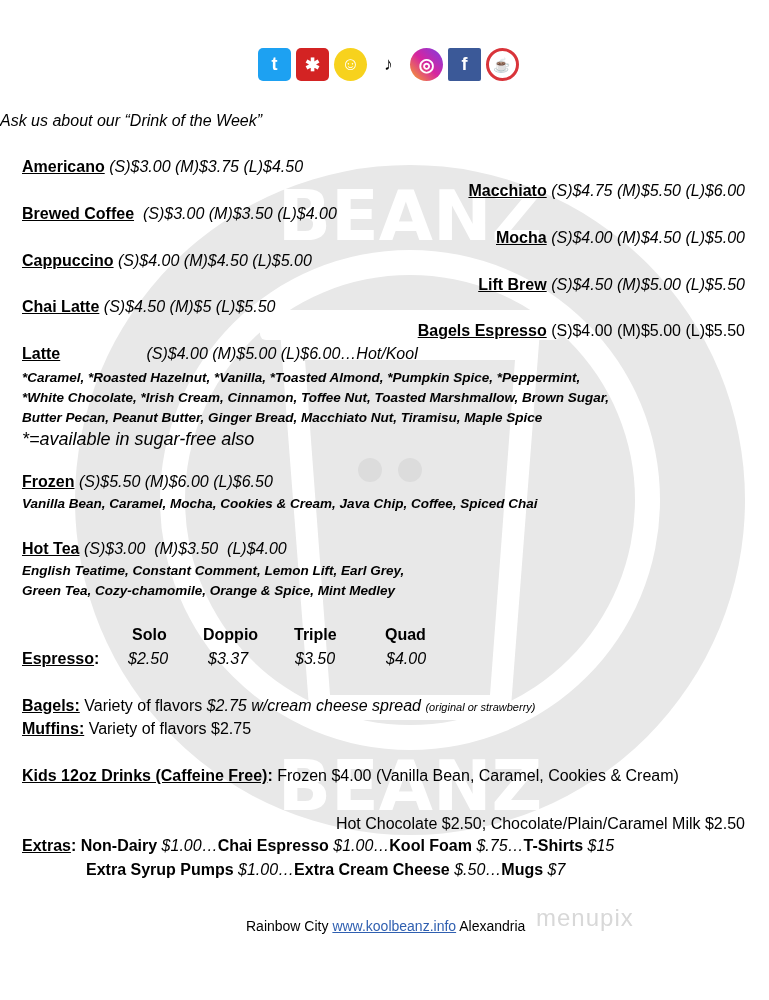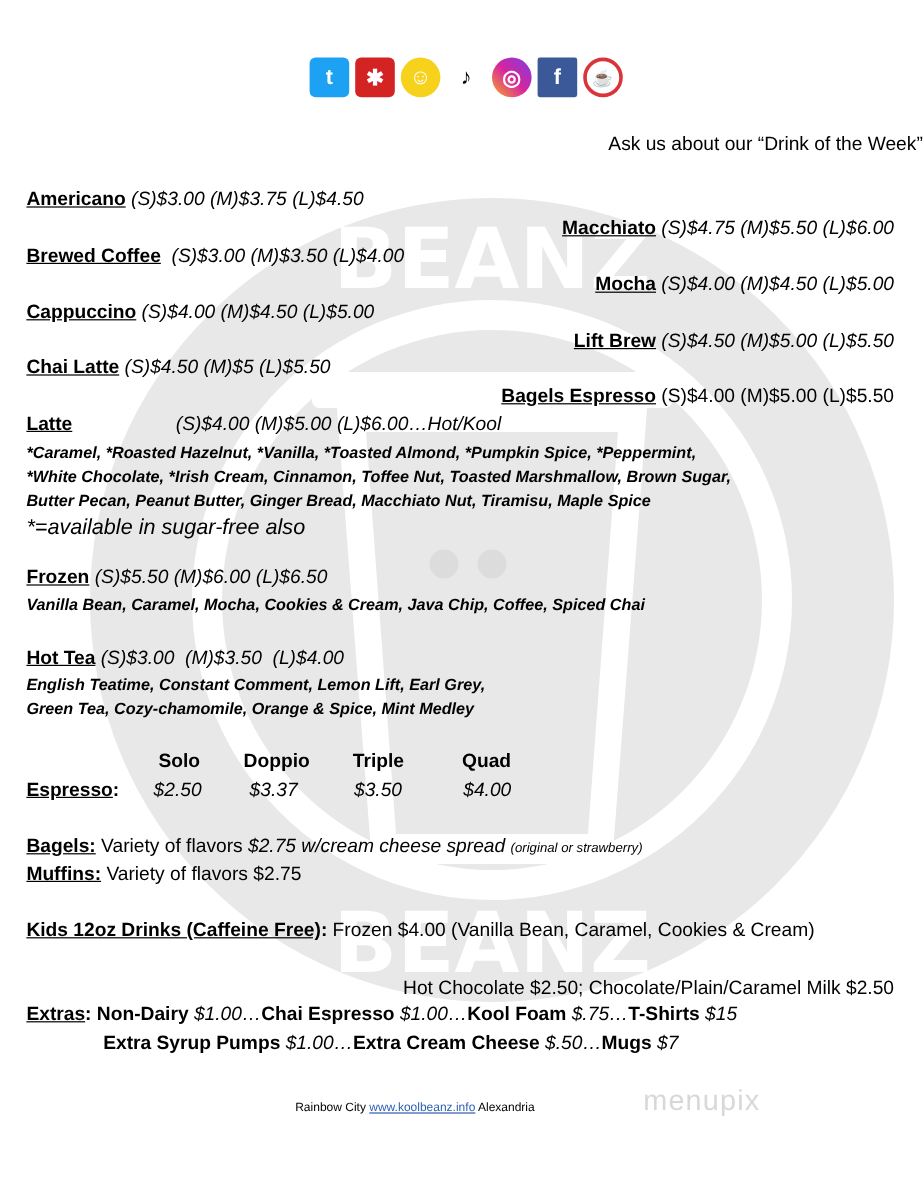--- a/index.html
+++ b/index.html
@@ -2,32 +2,32 @@
 <html><head>
   <meta charset="utf-8">
   <style>
     html, body { margin: 0; padding: 0; background: #ffffff; }
     body { width: 769px; height: 1000px; position: relative; overflow: hidden; color: #000; font-family: "Liberation Sans", sans-serif; }
     .watermark { position: absolute; left: 70px; top: 160px; width: 680px; height: 680px; z-index: 0; pointer-events: none; }
     .page { position: relative; z-index: 1; }
     .social { position: absolute; top: 48px; left: 258px; display: flex; gap: 5px; }
     .soc { width: 33px; height: 33px; border-radius: 5px; display: flex; align-items: center; justify-content: center; color: #fff; font-weight: bold; font-size: 18px; }
     .soc.round { border-radius: 50%; }
-    .tagline { position: absolute; top: 112px; left: 0; width: 769px; text-align: right; font-size: 16px; }
+    .tagline { position: absolute; top: 112px; left: 0; width: 769px; text-align: left; font-style: italic; font-size: 16px; }
     .row { position: absolute; font-size: 16px; white-space: nowrap; }
     .nm { font-weight: bold; text-decoration: underline; }
     .pr { font-style: italic; }
     .left { left: 22px; }
     .right { right: 24px; text-align: right; margin-top: 24px; }
     .flav { position: absolute; left: 22px; font-size: 13.5px; font-weight: bold; font-style: italic; line-height: 20px; white-space: nowrap; }
     .note { position: absolute; left: 22px; font-size: 18px; font-style: italic; }
     .esp-head { position: absolute; top: 626px; font-size: 16px; font-weight: bold; }
     .esp-val { position: absolute; top: 650px; font-size: 16px; font-style: italic; }
     .small-it { font-size: 11px; font-style: italic; }
-    .footer { position: absolute; top: 918px; left: 246px; font-size: 10px; }
+    .footer { position: absolute; top: 918px; left: 246px; font-size: 14px; }
     .footer a { color: #2f5fb0; text-decoration: underline; }
     .menupix { position: absolute; top: 904px; left: 536px; font-size: 24px; color: #d8d8d8; letter-spacing: 1px; }
   </style>
 </head>
 <body>
 
 <svg class="watermark" viewBox="0 0 680 680">
   <circle cx="340" cy="340" r="335" fill="#e8e8e8"></circle>
   <circle cx="340" cy="340" r="250" fill="#ffffff"></circle>
   <circle cx="340" cy="340" r="225" fill="#e8e8e8"></circle>

